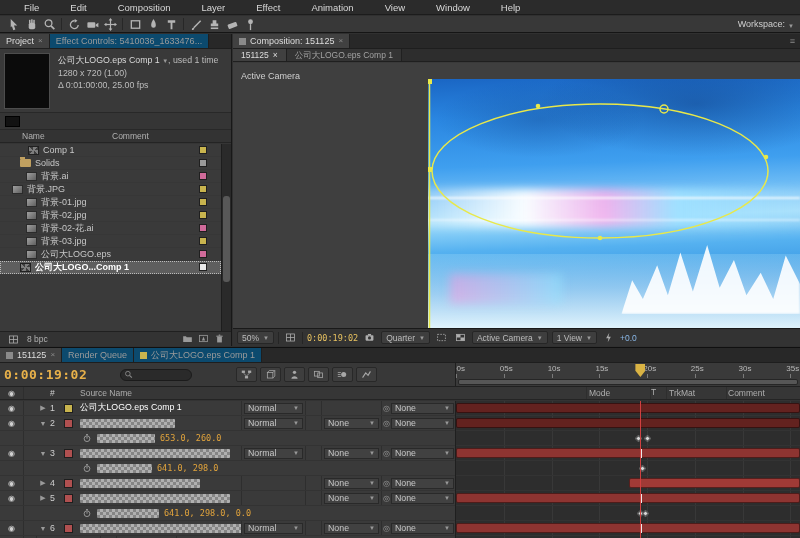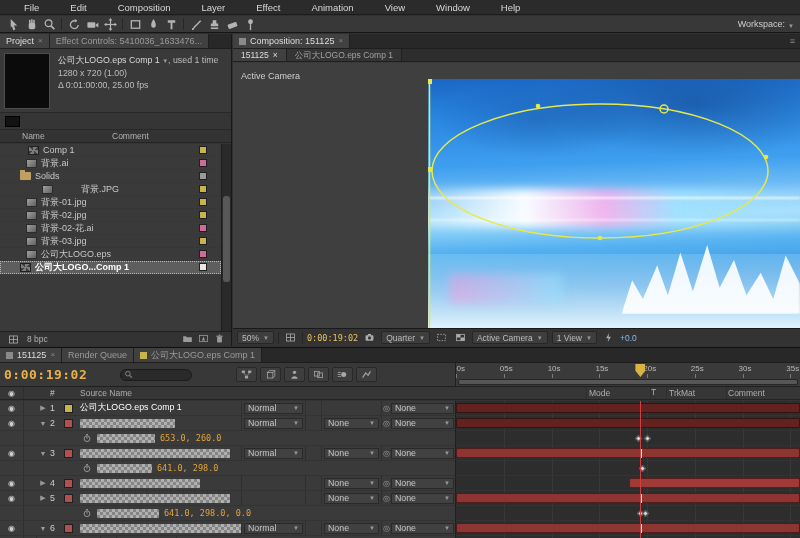--- a/index.html
+++ b/index.html
@@ -21,21 +21,21 @@
   .tsep{width:1px;height:12px;background:#272727;margin:0 3px;}
   .workspace{margin-left:auto;display:flex;align-items:flex-end;gap:3px;color:#cfcfcf;padding-right:2px;white-space:nowrap;}
   .caret{font-size:6px;color:#999;}
 
   
   .main{position:absolute;top:34px;left:0;right:0;height:272px;}
 
   
   .project-panel{position:absolute;left:0;top:0;width:232px;height:312px;background:#353535;border-right:1px solid #181818;}
   .tabs{height:15px;background:#282828;display:flex;align-items:flex-end;border-bottom:1px solid #1e1e1e;}
-  .tab{height:14px;line-height:14px;padding:0 6px;background:#404040;color:#9a9a9a;border-right:1px solid #1f1f1f;
+  .tab{height:14px;line-height:14px;padding:0 6px;background:#0c4a6e;color:#9a9a9a;border-right:1px solid #1f1f1f;
        white-space:nowrap;overflow:hidden;display:flex;align-items:center;gap:4px;}
   .tab.active{background:#414141;color:#ddd;}
   .tab .x{color:#8a8a8a;font-size:8px;}
   .tab-ec{max-width:150px;display:block;overflow:hidden;text-overflow:clip;}
   .panelmenu{margin-left:auto;color:#8a8a8a;padding:0 5px;line-height:14px;}
 
   .proj-info{position:relative;height:64px;background:#393939;border-bottom:1px solid #282828;}
   .thumb{position:absolute;left:4px;top:4px;width:46px;height:56px;background:#0b0b0b;border:1px solid #4d4d4d;}
   .meta{position:absolute;left:58px;top:5px;font-size:8.8px;color:#bdbdbd;line-height:12px;white-space:nowrap;}
   .meta .b{color:#dadada;}
@@ -283,31 +283,31 @@
       <div class="proj-cols">
         <span class="col-name">Name</span>
         <span class="col-comment">Comment</span>
       </div>
       <div class="proj-list" id="project-list">
           <div class="proj-row" style="padding-left: 28px;">
             <span class="picon icon-comp"></span>
             <span class="plabel">Comp 1</span>
             <span class="chip" style="background: rgb(200, 180, 78);"></span>
           </div>
+          <div class="proj-row" style="padding-left: 20px;">
+            <span class="picon icon-folder"></span>
+            <span class="plabel">Solids</span>
+            <span class="chip" style="background: rgb(154, 154, 154);"></span>
+          </div>
           <div class="proj-row" style="padding-left: 26px;">
             <span class="picon icon-footage"></span>
             <span class="plabel">背景.ai</span>
             <span class="chip" style="background: rgb(208, 106, 154);"></span>
           </div>
-          <div class="proj-row" style="padding-left: 20px;">
-            <span class="picon icon-folder"></span>
-            <span class="plabel">Solids</span>
-            <span class="chip" style="background: rgb(154, 154, 154);"></span>
-          </div>
-          <div class="proj-row" style="padding-left: 42px; gap: 24px;">
+          <div class="proj-row" style="padding-left: 12px;">
             <span class="picon icon-footage"></span>
             <span class="plabel">背景.JPG</span>
             <span class="chip" style="background: rgb(200, 180, 78);"></span>
           </div>
           <div class="proj-row" style="padding-left: 26px;">
             <span class="picon icon-footage"></span>
             <span class="plabel">背景-01.jpg</span>
             <span class="chip" style="background: rgb(200, 180, 78);"></span>
           </div>
           <div class="proj-row" style="padding-left: 26px;">

